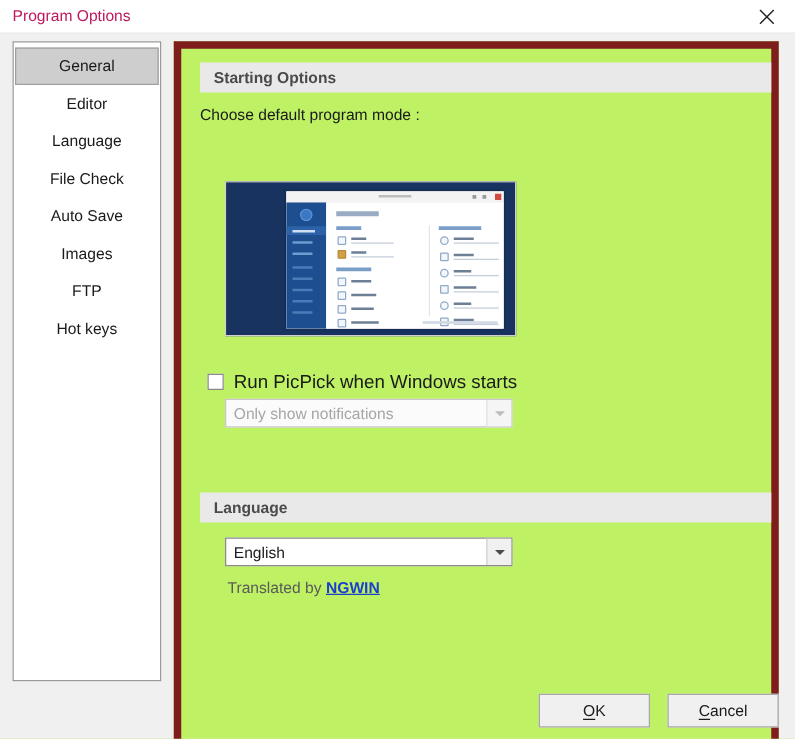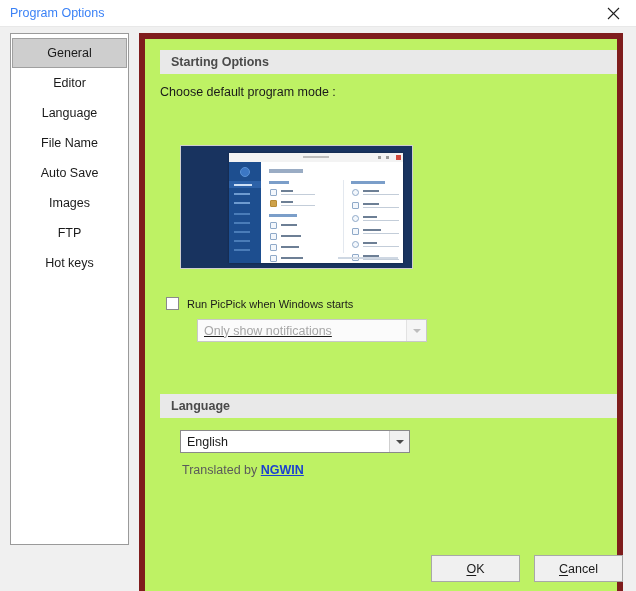--- a/index.html
+++ b/index.html
@@ -24,21 +24,21 @@
     left: 0; top: 0;
     width: 636px;
     height: 26px;
     background: #ffffff;
     border-bottom: 1px solid #e8e8e8;
   }
   .titlebar-text {
     position: absolute;
     left: 10px; top: 6px;
     font-size: 12.5px;
-    color: #3b82f6;
+    color: #be185d;
     white-space: nowrap;
   }
   .close-btn {
     position: absolute;
     right: 0; top: 0;
     width: 46px; height: 26px;
     display: flex;
     align-items: center;
     justify-content: center;
     cursor: default;
@@ -333,21 +333,21 @@
     content: "";
     position: absolute;
     left: 3px; top: 0px;
     width: 4px; height: 8px;
     border: solid #7d7d7d;
     border-width: 0 1.6px 1.6px 0;
     transform: rotate(40deg);
   }
   .cblabel {
     margin-left: 8px;
-    font-size: 11px;
+    font-size: 15px;
     color: #1a1a1a;
   }
 
   
   .translated {
     position: absolute;
     left: 177px; top: 458px;
     font-size: 12.5px;
     color: #5a5a5a;
     white-space: nowrap;
@@ -396,21 +396,21 @@
   <div class="side-item selected">
     <span>General</span>
   </div>
   <div class="side-item">
     <span>Editor</span>
   </div>
   <div class="side-item">
     <span>Language</span>
   </div>
   <div class="side-item">
-    <span>File Name</span>
+    <span>File Check</span>
   </div>
   <div class="side-item">
     <span>Auto Save</span>
   </div>
   <div class="side-item">
     <span>Images</span>
   </div>
   <div class="side-item">
     <span>FTP</span>
   </div>
@@ -495,21 +495,21 @@
         <div class="thumb-footer"></div>
       </div>
     </div>
   </div>
 
   <div class="cbrow" style="left:21px; top:258px;">
     <span class="cbox"></span>
     <span class="cblabel">Run PicPick when Windows starts</span>
   </div>
 
-  <div class="combo disabled" style="left:52px; top:280px; width:230px;text-decoration:underline;">
+  <div class="combo disabled" style="left:35px; top:280px; width:230px;">
     <div class="combo-value">Only show notifications</div>
     <div class="combo-arrow">
         <span class="tri"></span>
       </div>
   </div>
 
 
   <div class="section-header" style="top:355px;">
     <div class="section-header-text">Language</div>
   </div>

